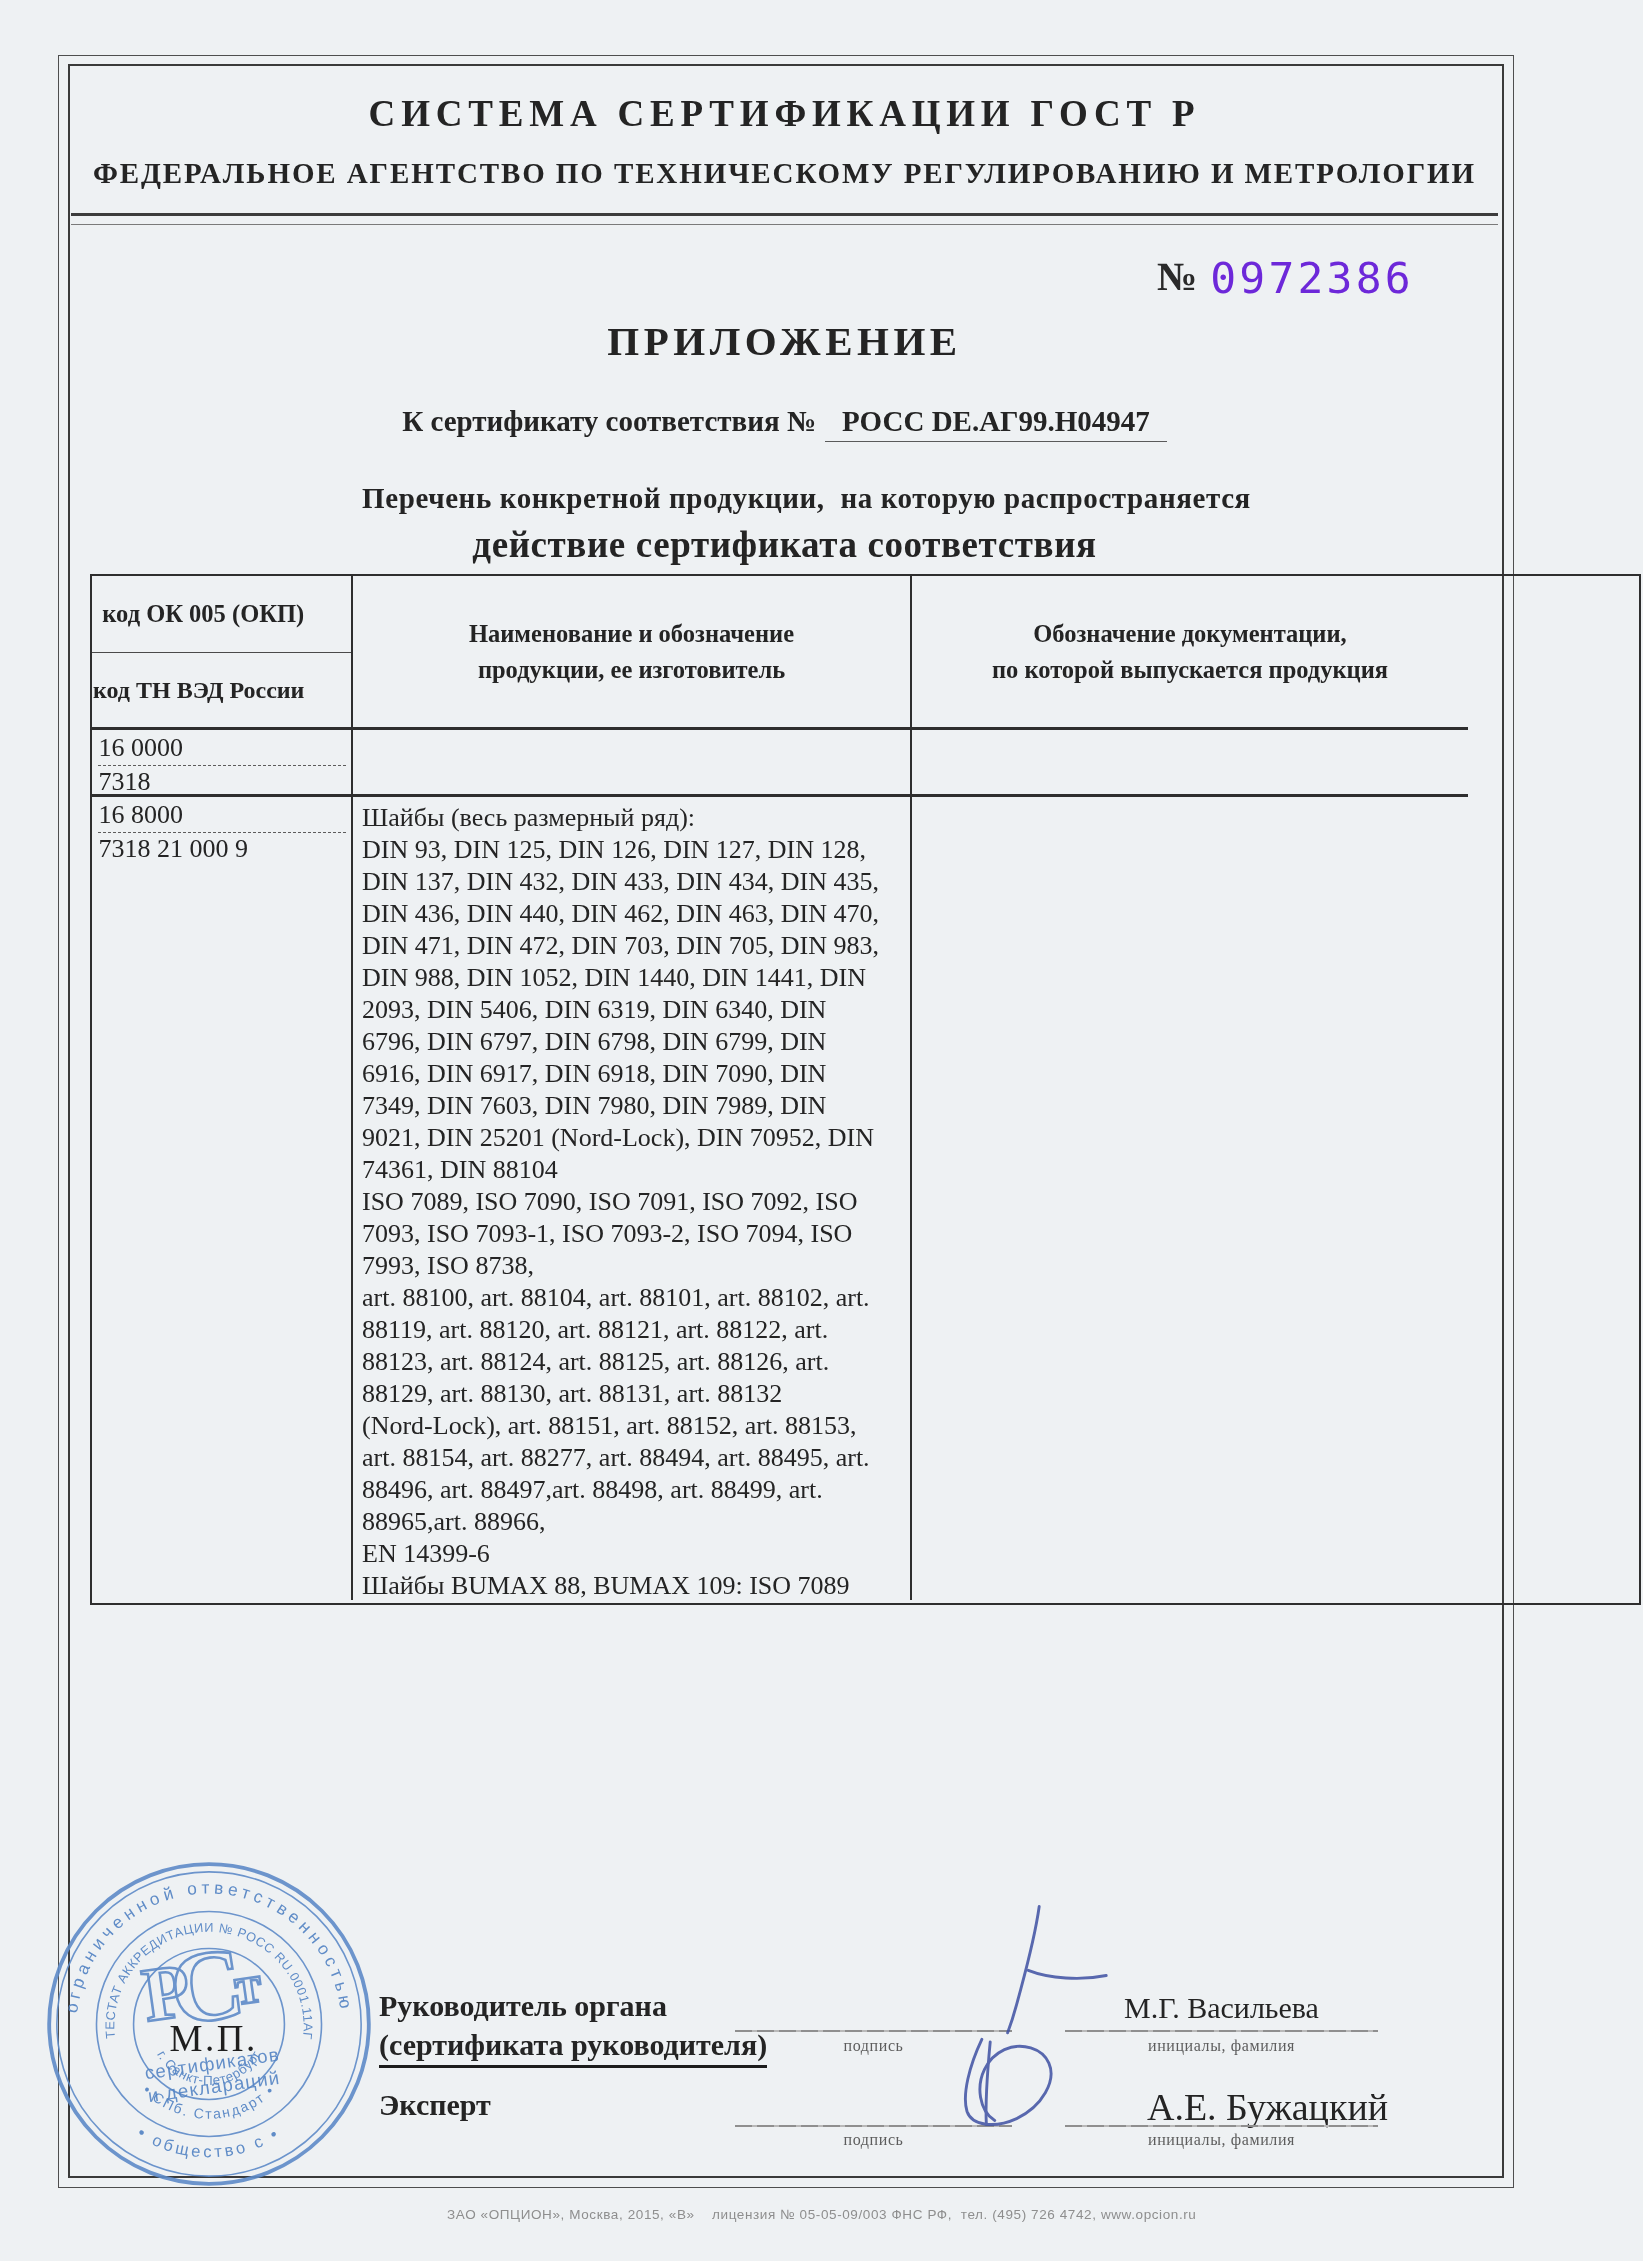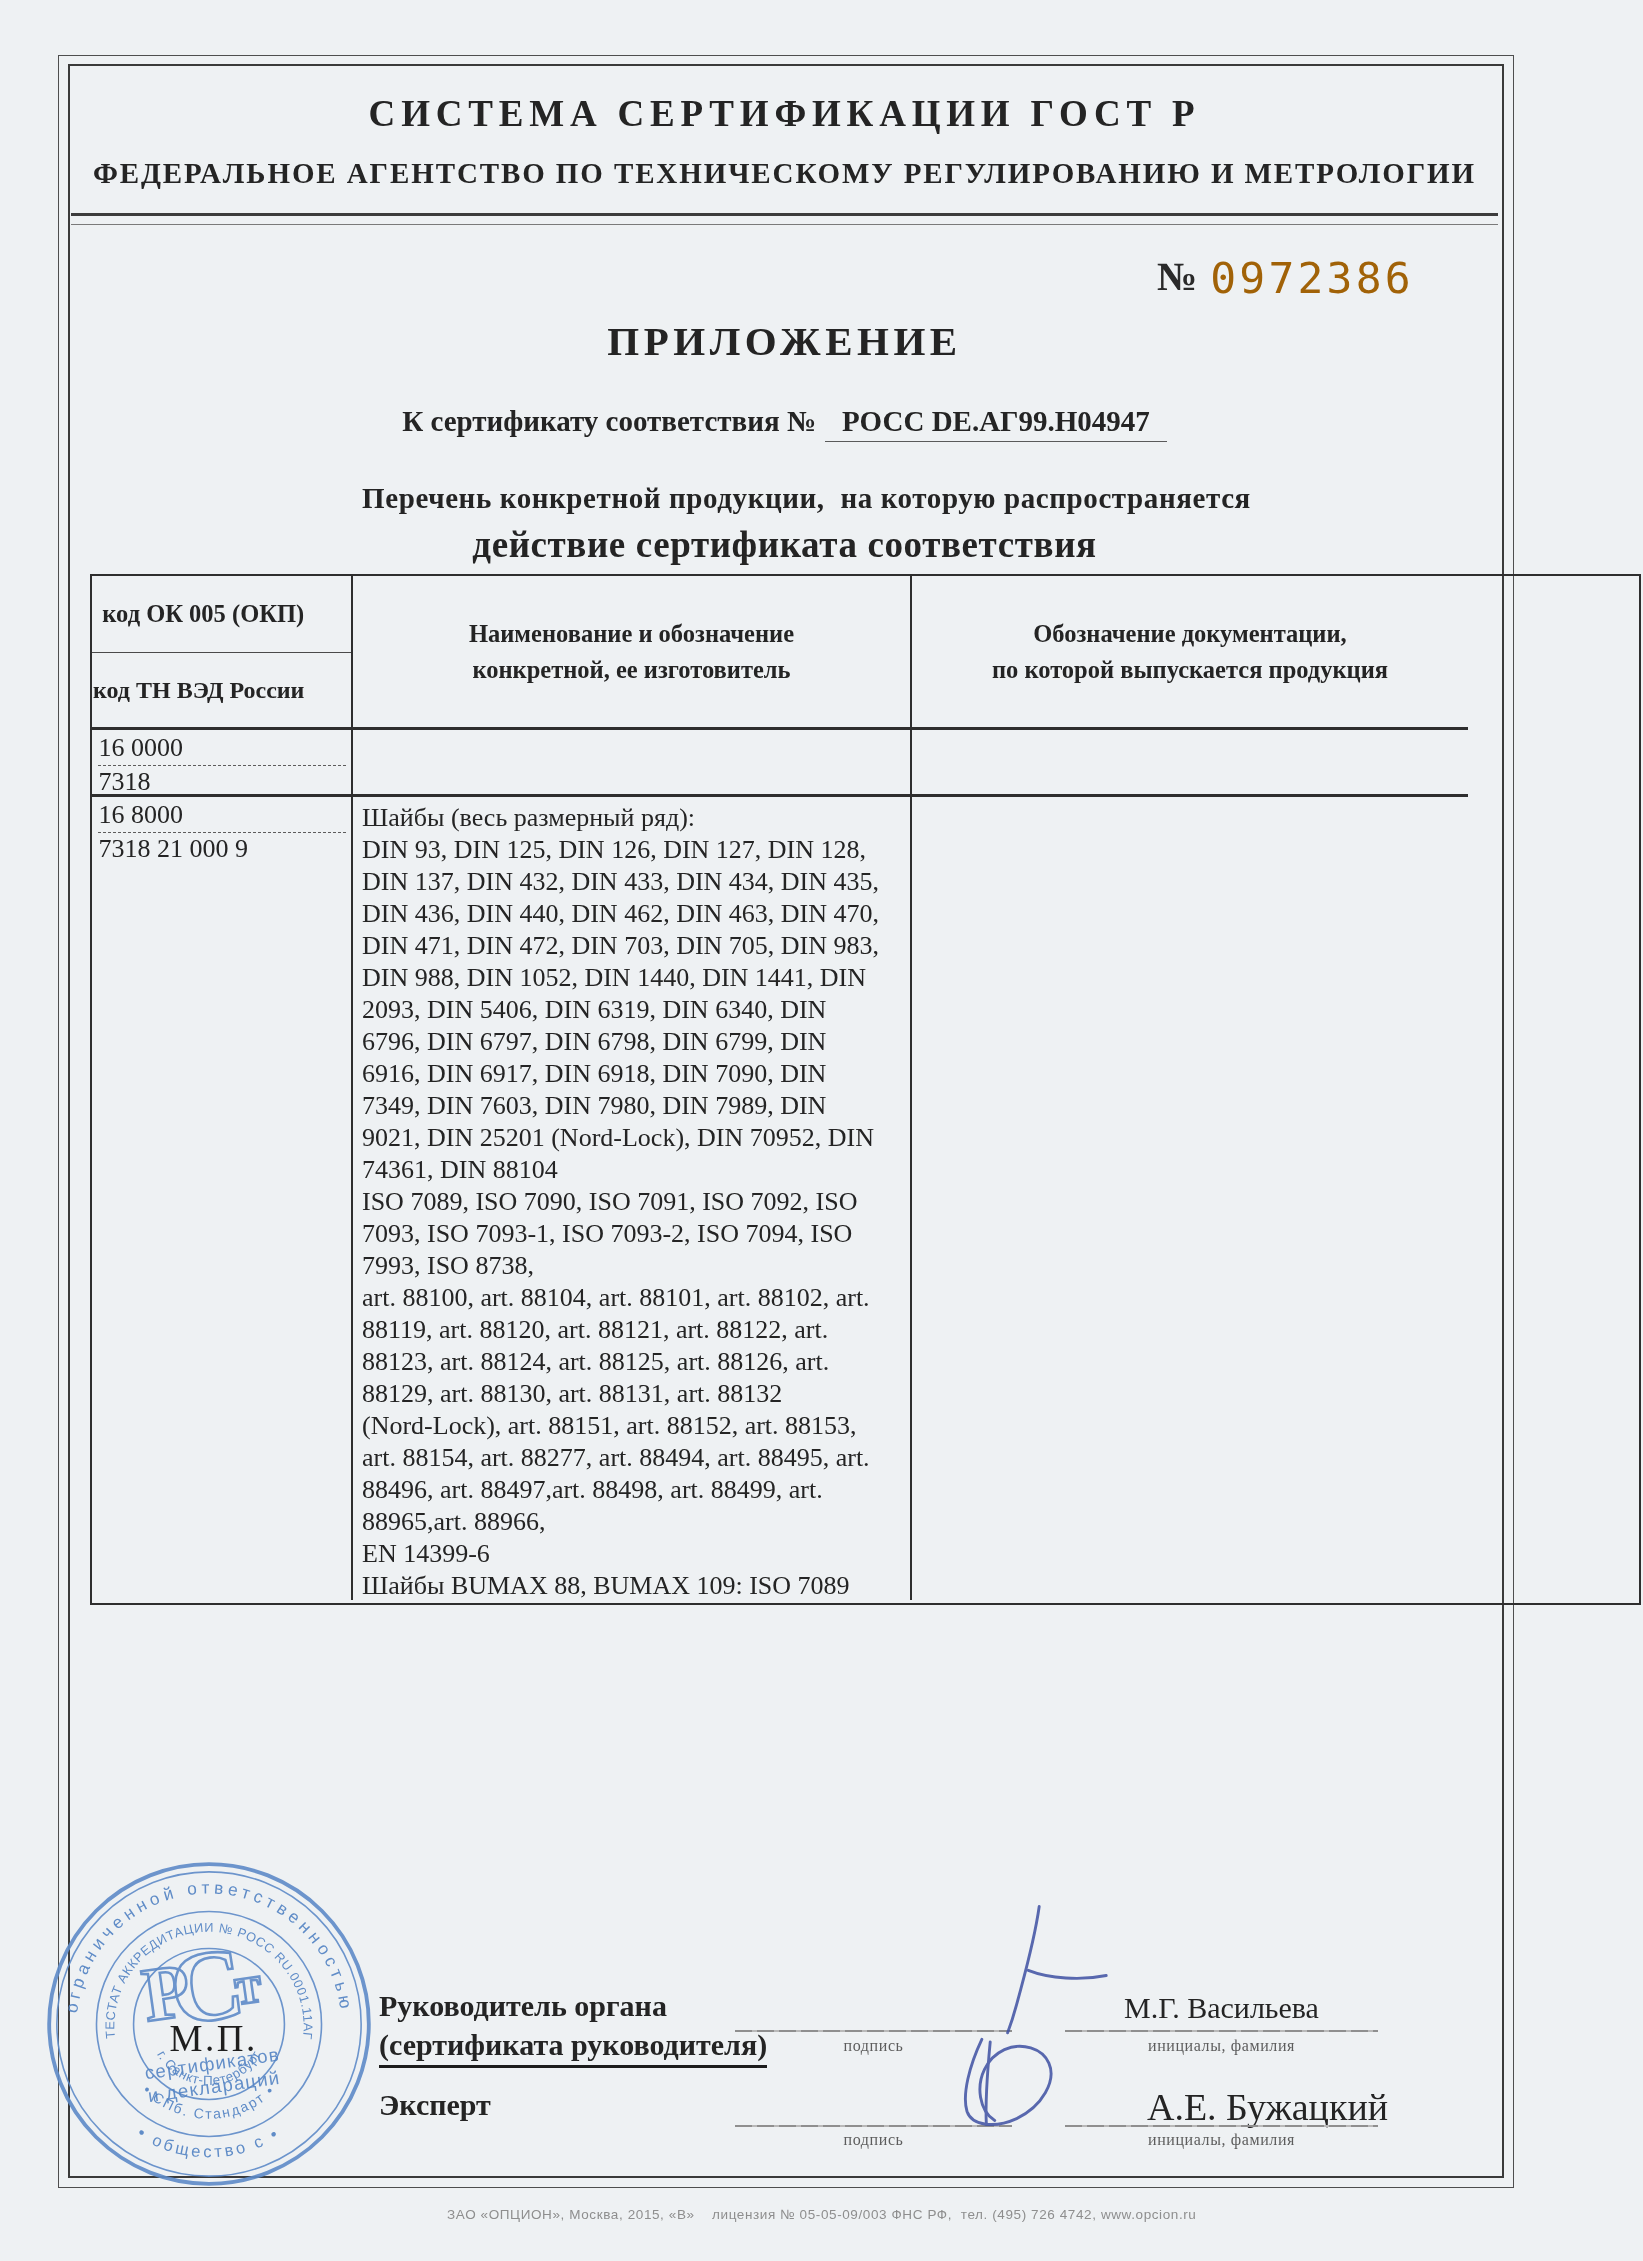--- a/index.html
+++ b/index.html
@@ -14,21 +14,21 @@
   .frame-outer{left:58px;top:55px;width:1454px;height:2131px;border:1.9px solid #4e4e4e;}
   .frame-inner{left:68px;top:64px;width:1432px;height:2110px;border:2.6px solid #3a3a3a;}
   
   .hdr1{left:71px;top:92px;width:1427px;text-align:center;font-size:37px;font-weight:700;letter-spacing:5.8px;}
   .hdr2{left:71px;top:157px;width:1427px;text-align:center;font-size:29px;font-weight:700;letter-spacing:1.9px;}
   .hdr-sep-a{left:71px;top:213px;width:1427px;height:2.6px;background:#3c3c3c;}
   .hdr-sep-b{left:71px;top:224px;width:1427px;height:1.3px;background:#7a7a7a;}
   
   .num-row{left:1157px;top:257px;display:flex;align-items:flex-start;gap:13px;}
   .num-label{font-size:40px;font-weight:700;color:#2a2a2a;line-height:1;}
-  .num-value{font-family:"DejaVu Sans Mono", monospace;font-size:43px;line-height:1;color:#a16207;letter-spacing:3.2px;}
+  .num-value{font-family:"DejaVu Sans Mono", monospace;font-size:43px;line-height:1;color:#6d28d9;letter-spacing:3.2px;}
   .title{left:71px;top:317px;width:1427px;text-align:center;font-size:41px;font-weight:700;letter-spacing:4.5px;}
   .cert-line{left:71px;top:405px;width:1427px;text-align:center;font-size:29px;font-weight:700;}
   .cert-value{border-bottom:1.9px solid #5a5a5a;padding:0 17px 3.9px 17px;margin-left:9px;}
   .sub1{left:71px;top:482px;width:1427px;text-align:center;font-size:29px;font-weight:700;letter-spacing:0.6px;white-space:pre;margin-left:22px;}
   .sub2{left:71px;top:523px;width:1427px;text-align:center;font-size:37px;font-weight:700;letter-spacing:0.6px;}
   
   .tbl{left:90px;top:574px;width:1551px;height:1031px;border:2.6px solid #2e2e2e;
        display:grid;grid-template-columns:261px 559px 556px;grid-template-rows:154px 67px 803px;
        box-sizing:border-box;background:transparent;}
   .cell{box-sizing:border-box;}
@@ -92,21 +92,21 @@
 <div class="abs sub1">Перечень конкретной продукции,  на которую распространяется</div>
 <div class="abs sub2">действие сертификата соответствия</div>
 
 <div class="abs tbl">
 
   <div class="cell b-r b-b head1">
     <div class="head1-top">код ОК 005 (ОКП)</div>
     <div class="head1-bot">код ТН ВЭД России</div>
   </div>
   <div class="cell b-r b-b headc">Наименование и обозначение
-конкретной, ее изготовитель</div>
+продукции, ее изготовитель</div>
   <div class="cell b-b headc">Обозначение документации,
 по которой выпускается продукция</div>
 
   <div class="cell b-r b-b codes">
     <div>16 0000</div>
     <div class="code-div"></div>
     <div>7318</div>
   </div>
   <div class="cell b-r b-b products"></div>
   <div class="cell b-b"></div>

